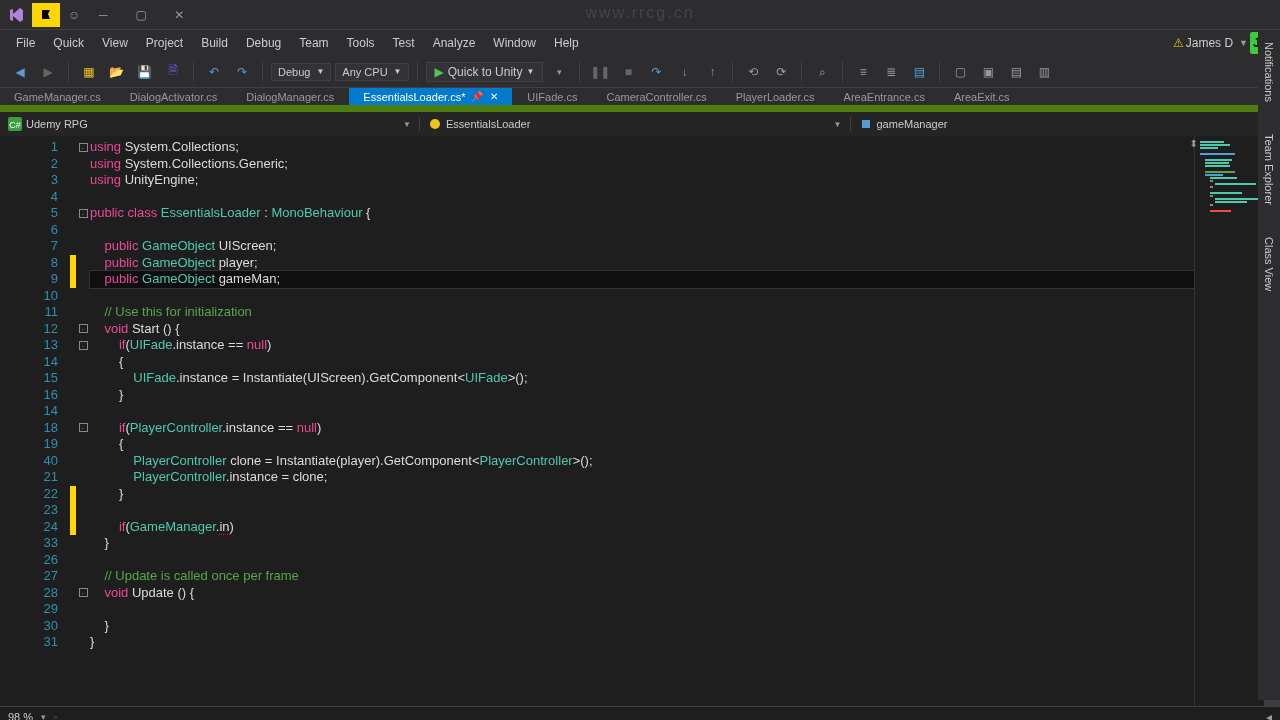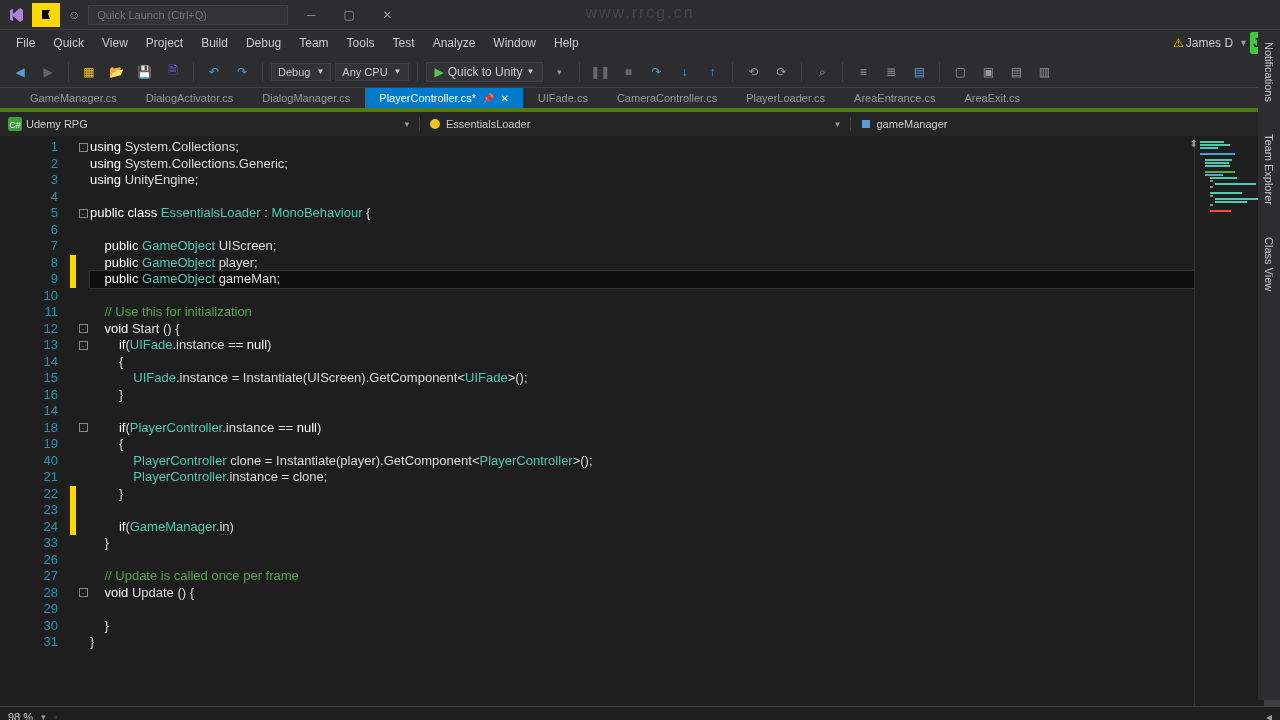--- a/index.html
+++ b/index.html
@@ -16,41 +16,41 @@
 .menubar .spacer { flex: 1; }
 .menubar .user-name { color: #ccc; margin-right: 4px; }
 .menubar .avatar { width: 22px; height: 22px; background: #3ec93e; color: #000; display: flex; align-items: center; justify-content: center; font-weight: bold; border-radius: 2px; }
 .warning-icon { color: #fc0; }
 .toolbar { height: 32px; background: #2d2d30; display: flex; align-items: center; padding: 0 8px; gap: 4px; border-bottom: 1px solid #3f3f46; }
 .tool-btn { width: 24px; height: 24px; display: flex; align-items: center; justify-content: center; color: #ccc; }
 .tool-sep { width: 1px; height: 20px; background: #3f3f46; margin: 0 4px; }
 .tool-dropdown { background: #333337; border: 1px solid #3f3f46; padding: 2px 6px; color: #ccc; font-size: 11px; display: flex; align-items: center; gap: 6px; }
 .attach-btn { background: #333337; border: 1px solid #3f3f46; padding: 2px 8px; color: #ccc; display: flex; align-items: center; gap: 4px; }
 .play-icon { color: #4ec94e; }
-.tabs-row { height: 24px; background: #2d2d30; display: flex; align-items: stretch; border-bottom: 4px solid #4d7c0f; padding-left: 16px; }
+.tabs-row { height: 24px; background: #2d2d30; display: flex; align-items: stretch; border-bottom: 7px solid #4d7c0f; }
 .tab { padding: 3px 14px; color: #999; font-size: 11px; display: flex; align-items: center; gap: 6px; border-right: 1px solid #2d2d30; }
 .tab.active { background: #007acc; color: #fff; }
 .tab.active .pin { color: #fff; font-size: 10px; }
 .tab .close { color: #fff; font-size: 10px; }
 .nav-row { height: 24px; background: #252526; display: flex; align-items: center; }
 .nav-section { flex: 1; display: flex; align-items: center; padding: 0 8px; gap: 4px; color: #ccc; font-size: 11px; border-right: 1px solid #3f3f46; }
 .nav-icon-small { width: 14px; height: 14px; display: inline-block; }
 .editor-area { height: 570px; display: flex; background: #1e1e1e; position: relative; }
 .gutter { width: 70px; background: #1e1e1e; color: #2b91af; text-align: right; padding-right: 12px; font-family: Consolas, monospace; font-size: 13px; line-height: 16.5px; padding-top: 3px; }
 .gutter .ln { height: 16.5px; }
 .fold-col { width: 14px; background: #1e1e1e; padding-top: 3px; }
 .fold-col .fold { height: 16.5px; display: flex; align-items: center; justify-content: center; color: #888; font-size: 9px; }
 .fold-box { width: 9px; height: 9px; border: 1px solid #888; display: flex; align-items: center; justify-content: center; font-size: 7px; line-height: 1; }
 .marker-col { width: 6px; background: #1e1e1e; padding-top: 3px; }
 .marker-col .mk { height: 16.5px; }
 .marker-col .mk.yellow { background: #ffd700; }
 .code { flex: 1; font-family: Consolas, monospace; font-size: 13px; line-height: 16.5px; color: #dcdcdc; padding-top: 3px; white-space: pre; position: relative; }
 .code .line { height: 16.5px; }
 .code .line.current { background: #0f0f10; outline: 1px solid #333; }
-.kw { color: #ffffff; }
+.kw { color: #ec4899; }
 .type { color: #4ec9b0; }
 .com { color: #57a64a; }
 .minimap { width: 70px; background: #1e1e1e; border-left: 1px solid #333; position: relative; }
 .minimap-content { position: absolute; top: 5px; left: 5px; right: 5px; }
 .mm-line { height: 2px; margin-bottom: 1px; }
 .scrollbar-v { width: 16px; background: #3e3e42; position: relative; }
 .scroll-thumb { position: absolute; top: 0; left: 2px; right: 2px; height: 400px; background: #686868; }
 .right-panel { position: absolute; right: 0; top: 30px; width: 22px; bottom: 20px; background: #2d2d30; display: flex; flex-direction: column; align-items: center; padding-top: 6px; gap: 20px; }
 .right-panel .vert-tab { writing-mode: vertical-rl; color: #ccc; font-size: 11px; cursor: pointer; padding: 6px 2px; }
 .zoom-bar { height: 20px; background: #1e1e1e; display: flex; align-items: center; padding: 0 8px; gap: 8px; border-top: 1px solid #3f3f46; }
@@ -69,21 +69,20 @@
         <path fill="#b084d8" d="M12 1l3 2v10l-3 2-7-6v5l-3-1V3l3-1v5l7-6z"></path>
       </svg>
   </span>
   <div class="right-controls">
     <div class="yellow-box">
       <svg width="12" height="12" viewBox="0 0 12 12">
           <path fill="#000" d="M2 1h8l-2 4 2 5H2V1z"></path>
         </svg>
     </div>
     <span style="color:#999">☺</span>
-    <input class="quick-launch" placeholder="Quick Launch (Ctrl+Q)" style="">
     <div class="window-btn">─</div>
     <div class="window-btn">▢</div>
     <div class="window-btn">✕</div>
   </div>
 </div>
 
 <div class="menubar">
   <span class="menu-item">File</span>
   <span class="menu-item">Quick</span>
   <span class="menu-item">View</span>
@@ -156,21 +155,21 @@
   <div class="tab">
       <span>GameManager.cs</span>
     </div>
   <div class="tab">
       <span>DialogActivator.cs</span>
     </div>
   <div class="tab">
       <span>DialogManager.cs</span>
     </div>
   <div class="tab active">
-      <span>PlayerController.cs*</span>
+      <span>EssentialsLoader.cs*</span>
       <span class="pin">📌</span>
       <span class="close">✕</span>
     </div>
   <div class="tab">
       <span>UIFade.cs</span>
     </div>
   <div class="tab">
       <span>CameraController.cs</span>
     </div>
   <div class="tab">

